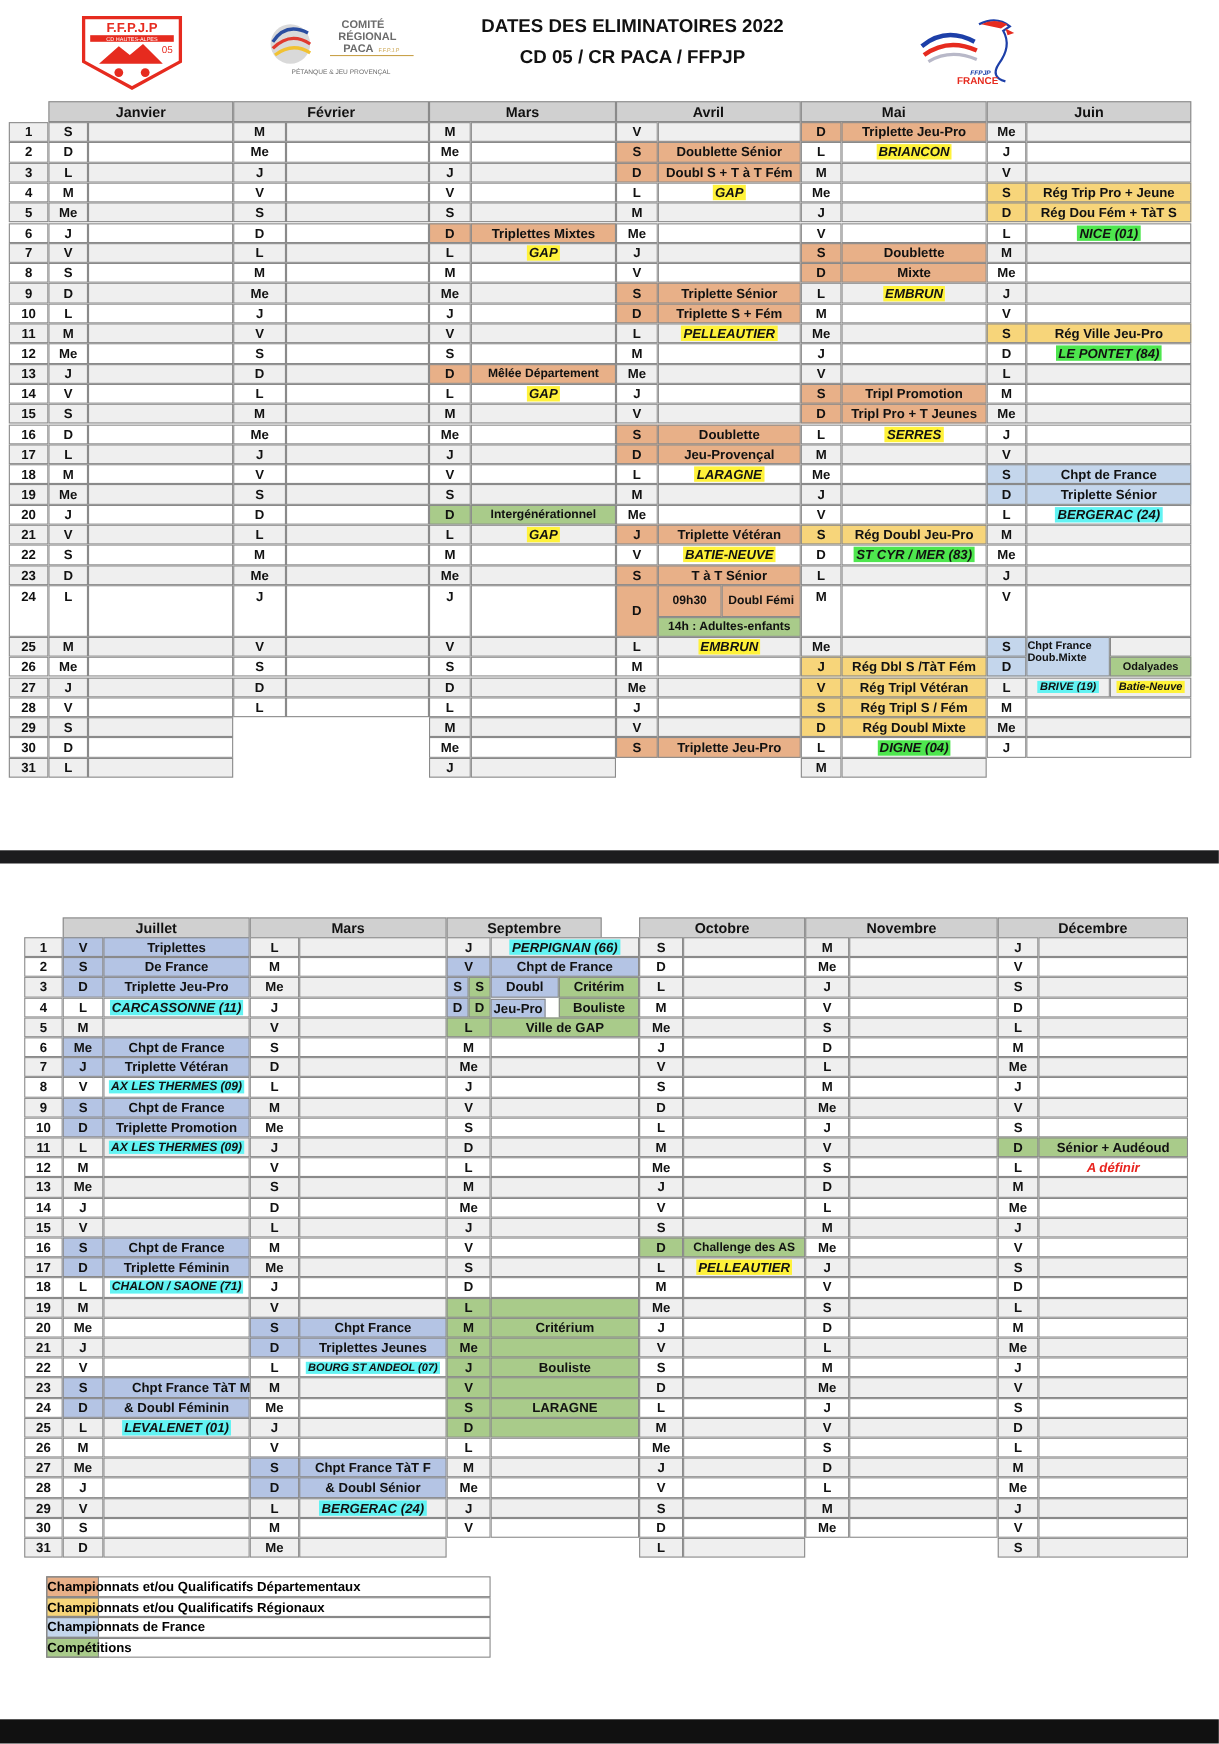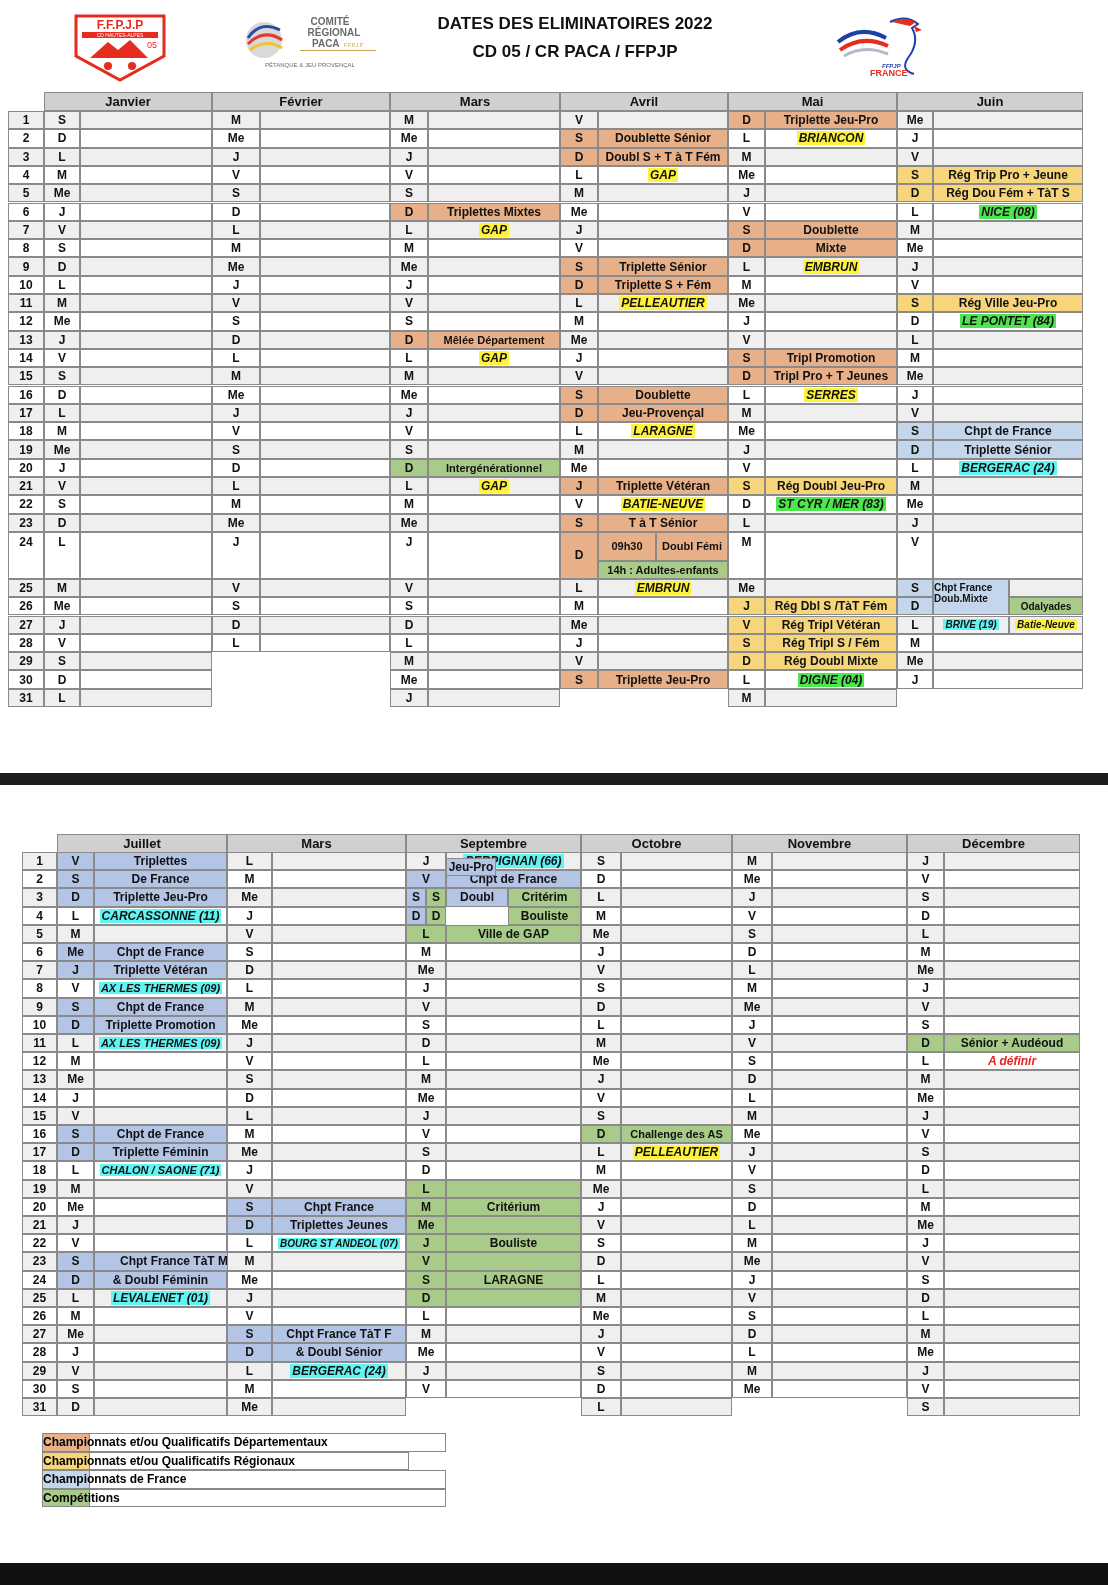--- a/index.html
+++ b/index.html
@@ -448,21 +448,21 @@
     <div class="cell even" style="left: 897px; top: 129.3px; width: 36px; height: 18.3px;">J</div>
     <div class="cell even" style="left: 933px; top: 129.3px; width: 150px; height: 18.3px;"></div>
     <div class="cell odd" style="left: 897px; top: 147.6px; width: 36px; height: 18.3px;">V</div>
     <div class="cell odd" style="left: 933px; top: 147.6px; width: 150px; height: 18.3px;"></div>
     <div class="cell reg" style="left: 897px; top: 165.9px; width: 36px; height: 18.3px;">S</div>
     <div class="cell reg" style="left: 933px; top: 165.9px; width: 150px; height: 18.3px;">Rég Trip Pro + Jeune</div>
     <div class="cell reg" style="left: 897px; top: 184.2px; width: 36px; height: 18.3px;">D</div>
     <div class="cell reg" style="left: 933px; top: 184.2px; width: 150px; height: 18.3px;">Rég Dou Fém + TàT S</div>
     <div class="cell even" style="left: 897px; top: 202.5px; width: 36px; height: 18.3px;">L</div>
     <div class="cell even" style="left: 933px; top: 202.5px; width: 150px; height: 18.3px;">
-      <span class="hl hl-g">NICE (08)</span>
+      <span class="hl hl-g">NICE (01)</span>
     </div>
     <div class="cell odd" style="left: 897px; top: 220.8px; width: 36px; height: 18.3px;">M</div>
     <div class="cell odd" style="left: 933px; top: 220.8px; width: 150px; height: 18.3px;"></div>
     <div class="cell even" style="left: 897px; top: 239.1px; width: 36px; height: 18.3px;">Me</div>
     <div class="cell even" style="left: 933px; top: 239.1px; width: 150px; height: 18.3px;"></div>
     <div class="cell odd" style="left: 897px; top: 257.4px; width: 36px; height: 18.3px;">J</div>
     <div class="cell odd" style="left: 933px; top: 257.4px; width: 150px; height: 18.3px;"></div>
     <div class="cell even" style="left: 897px; top: 275.7px; width: 36px; height: 18.3px;">V</div>
     <div class="cell even" style="left: 933px; top: 275.7px; width: 150px; height: 18.3px;"></div>
     <div class="cell reg" style="left: 897px; top: 294px; width: 36px; height: 18.3px;">S</div>
@@ -516,21 +516,21 @@
     <div class="cell even" style="left: 933px; top: 633.8px; width: 150px; height: 18.3px;"></div>
     <div class="cell odd" style="left: 897px; top: 652.1px; width: 36px; height: 18.3px;">Me</div>
     <div class="cell odd" style="left: 933px; top: 652.1px; width: 150px; height: 18.3px;"></div>
     <div class="cell even" style="left: 897px; top: 670.4px; width: 36px; height: 18.3px;">J</div>
     <div class="cell even" style="left: 933px; top: 670.4px; width: 150px; height: 18.3px;"></div>
   </div>
 <div class="divider"></div>
 <div id="table2">
     <div class="cell hdr" style="left: 57px; top: 834px; width: 170px; height: 19px;">Juillet</div>
     <div class="cell hdr" style="left: 227px; top: 834px; width: 179px; height: 19px;">Mars</div>
-    <div class="cell hdr" style="left: 406px; top: 834px; width: 175px; height: 19px;">Septembre</div>
+    <div class="cell hdr" style="left: 406px; top: 834px; width: 141px; height: 19px;">Septembre</div>
     <div class="cell hdr" style="left: 581px; top: 834px; width: 151px; height: 19px;">Octobre</div>
     <div class="cell hdr" style="left: 732px; top: 834px; width: 175px; height: 19px;">Novembre</div>
     <div class="cell hdr" style="left: 907px; top: 834px; width: 173px; height: 19px;">Décembre</div>
     <div class="cell odd" style="left: 22px; top: 852px; width: 35px; height: 18.2px;">1</div>
     <div class="cell even" style="left: 22px; top: 870.2px; width: 35px; height: 18.2px;">2</div>
     <div class="cell odd" style="left: 22px; top: 888.4px; width: 35px; height: 18.2px;">3</div>
     <div class="cell even" style="left: 22px; top: 906.6px; width: 35px; height: 18.2px;">4</div>
     <div class="cell odd" style="left: 22px; top: 924.8px; width: 35px; height: 18.2px;">5</div>
     <div class="cell even" style="left: 22px; top: 943px; width: 35px; height: 18.2px;">6</div>
     <div class="cell odd" style="left: 22px; top: 961.2px; width: 35px; height: 18.2px;">7</div>
@@ -701,21 +701,21 @@
       <span class="hl hl-c">PERPIGNAN (66)</span>
     </div>
     <div class="cell fra" style="left: 406px; top: 870.2px; width: 40px; height: 18.2px;">V</div>
     <div class="cell fra" style="left: 446px; top: 870.2px; width: 135px; height: 18.2px;">Chpt de France</div>
     <div class="cell fra" style="left: 406px; top: 888.4px; width: 20px; height: 18.2px;">S</div>
     <div class="cell comp" style="left: 426px; top: 888.4px; width: 20px; height: 18.2px;">S</div>
     <div class="cell fra" style="left: 446px; top: 888.4px; width: 62px; height: 18.2px;">Doubl</div>
     <div class="cell comp" style="left: 508px; top: 888.4px; width: 73px; height: 18.2px;">Critérim</div>
     <div class="cell fra" style="left: 406px; top: 906.6px; width: 20px; height: 18.2px;">D</div>
     <div class="cell comp" style="left: 426px; top: 906.6px; width: 20px; height: 18.2px;">D</div>
-    <div class="cell fra" style="left: 446px; top: 858px; width: 50px; height: 18.2px;">Jeu-Pro</div>
+    <div class="cell fra" style="left: 446px; top: 908px; width: 50px; height: 18.2px;">Jeu-Pro</div>
     <div class="cell comp" style="left: 508px; top: 906.6px; width: 73px; height: 18.2px;">Bouliste</div>
     <div class="cell comp" style="left: 406px; top: 924.8px; width: 40px; height: 18.2px;">L</div>
     <div class="cell comp" style="left: 446px; top: 924.8px; width: 135px; height: 18.2px;">Ville de GAP</div>
     <div class="cell even" style="left: 406px; top: 943px; width: 40px; height: 18.2px;">M</div>
     <div class="cell even" style="left: 446px; top: 943px; width: 135px; height: 18.2px;"></div>
     <div class="cell odd" style="left: 406px; top: 961.2px; width: 40px; height: 18.2px;">Me</div>
     <div class="cell odd" style="left: 446px; top: 961.2px; width: 135px; height: 18.2px;"></div>
     <div class="cell even" style="left: 406px; top: 979.4px; width: 40px; height: 18.2px;">J</div>
     <div class="cell even" style="left: 446px; top: 979.4px; width: 135px; height: 18.2px;"></div>
     <div class="cell odd" style="left: 406px; top: 997.6px; width: 40px; height: 18.2px;">V</div>
@@ -947,20 +947,20 @@
     <div class="cell even" style="left: 907px; top: 1379.8px; width: 37px; height: 18.2px;">V</div>
     <div class="cell even" style="left: 944px; top: 1379.8px; width: 136px; height: 18.2px;"></div>
     <div class="cell odd" style="left: 907px; top: 1398px; width: 37px; height: 18.2px;">S</div>
     <div class="cell odd" style="left: 944px; top: 1398px; width: 136px; height: 18.2px;"></div>
   </div>
 
 <div id="legend">
     <div class="legend-swatch" style="left: 42px; top: 1433px; width: 48px; height: 18.5px; background: rgb(232, 176, 136);"></div>
     <div class="legend-label" style="left: 42px; top: 1433px; width: 404px; height: 18.5px; background: transparent;">Championnats et/ou Qualificatifs Départementaux</div>
     <div class="legend-swatch" style="left: 42px; top: 1451.5px; width: 48px; height: 18.5px; background: rgb(247, 213, 122);"></div>
-    <div class="legend-label" style="left: 42px; top: 1451.5px; width: 367px; height: 18.5px; background: transparent;">Championnats et/ou Qualificatifs Régionaux</div>
+    <div class="legend-label" style="left: 42px; top: 1451.5px; width: 404px; height: 18.5px; background: transparent;">Championnats et/ou Qualificatifs Régionaux</div>
     <div class="legend-swatch" style="left: 42px; top: 1470px; width: 48px; height: 18.5px; background: rgb(196, 214, 236);"></div>
     <div class="legend-label" style="left: 42px; top: 1470px; width: 404px; height: 18.5px; background: transparent;">Championnats de France</div>
     <div class="legend-swatch" style="left: 42px; top: 1488.5px; width: 48px; height: 18.5px; background: rgb(169, 203, 138);"></div>
     <div class="legend-label" style="left: 42px; top: 1488.5px; width: 404px; height: 18.5px; background: transparent;">Compétitions</div>
   </div>
 
 <div class="bottombar"></div>
 
 </body></html>

